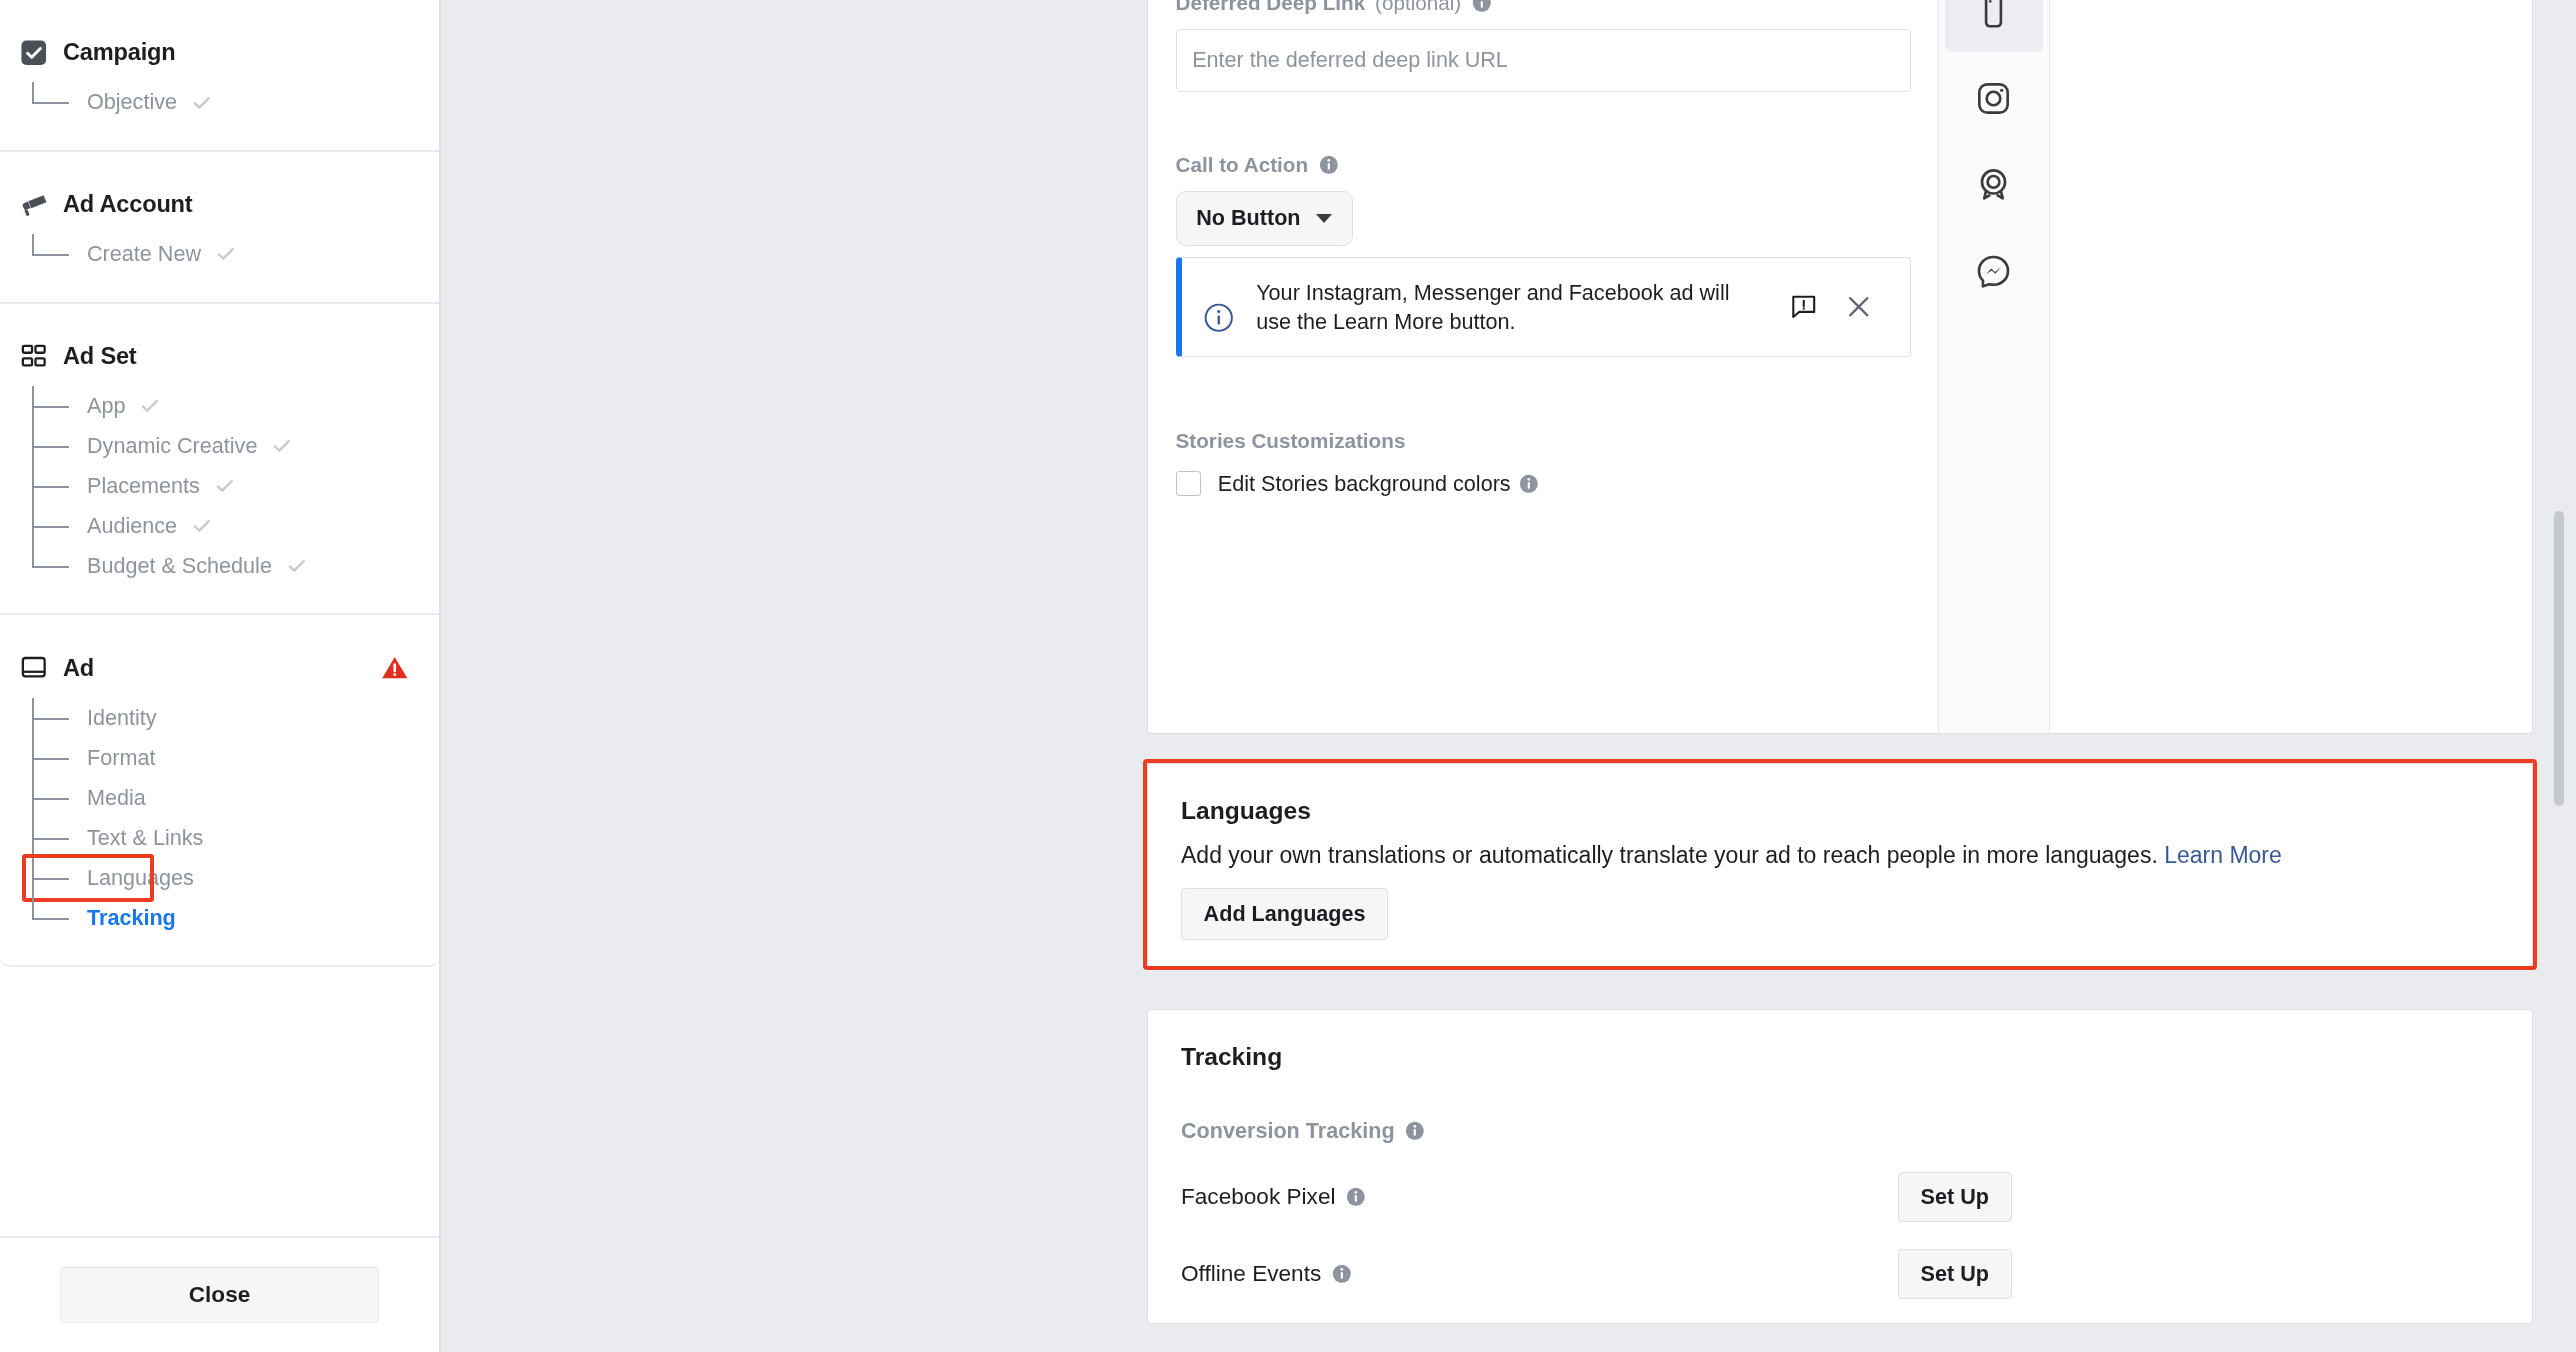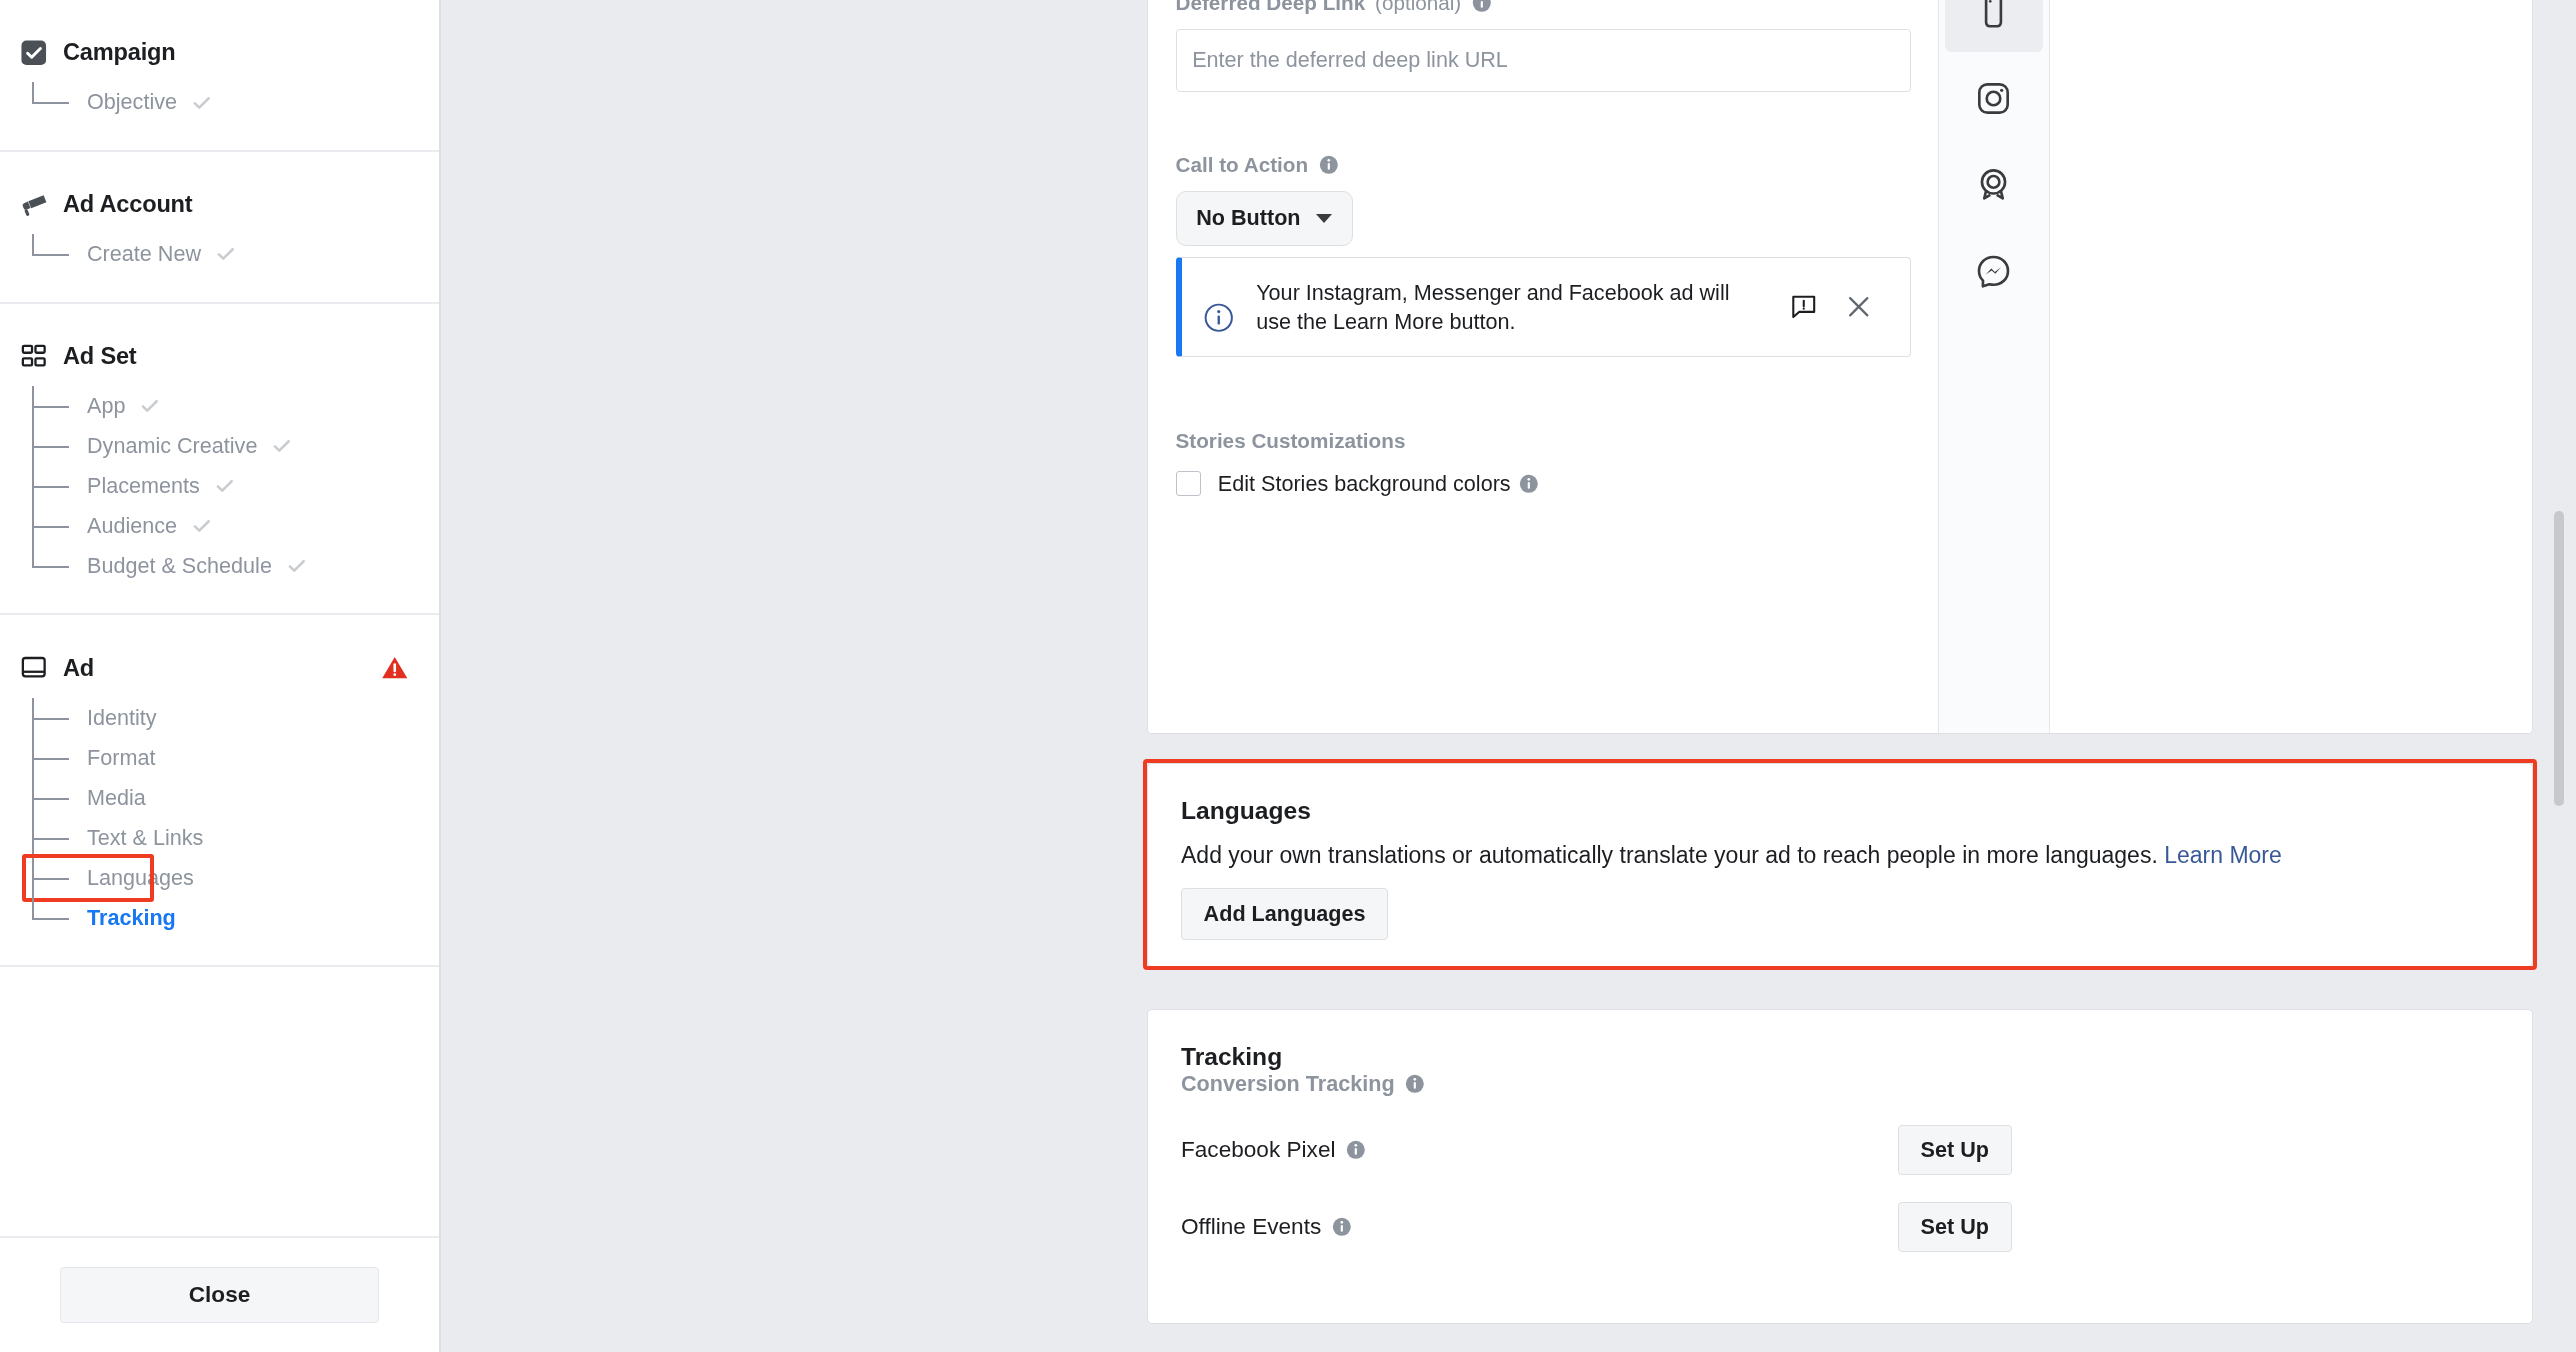--- a/index.html
+++ b/index.html
@@ -18,21 +18,21 @@
     border-right: 2px solid #dddfe2;
     display: flex; flex-direction: column;
     flex: 0 0 441px;
     position: relative;
   }
   .nav-group {
     padding: 37px 0 27.5px 0;
     border-bottom: 2px solid #e9ebee;
     position: relative;
   }
-  .nav-group.last { border-bottom: 2px solid #e9ebee; }
+  .nav-group.last { border-bottom: 2px solid #e9ebee; border-radius: 10px; }
   .group-head {
     display: flex; align-items: center;
     padding: 0 29.5px 0 17.7px;
     position: relative;
   }
   .group-icon {
     width: 31.5px; height: 31.5px;
     display: flex; align-items: center; justify-content: center;
     margin-right: 13.8px;
     flex: 0 0 31.5px;
@@ -208,20 +208,21 @@
   
   .track-card {
     position: absolute;
     left: 706px; top: 1009px; right: 43px; height: 315px;
     background: #fff;
     border: 1px solid #dddfe2; border-radius: 4.9px;
   }
   .track-sub {
     font-size: 21.6px; font-weight: bold; color: #8d949e;
     display: flex; align-items: center; gap: 9.8px;
+    margin-top: 47px;
   }
   .track-row {
     display: flex; align-items: center;
     margin-top: 27.5px;
   }
   .track-row-label {
     font-size: 22.6px; color: #1c1e21;
     display: flex; align-items: center; gap: 9.8px;
     width: 717px; flex: 0 0 717px;
   }

